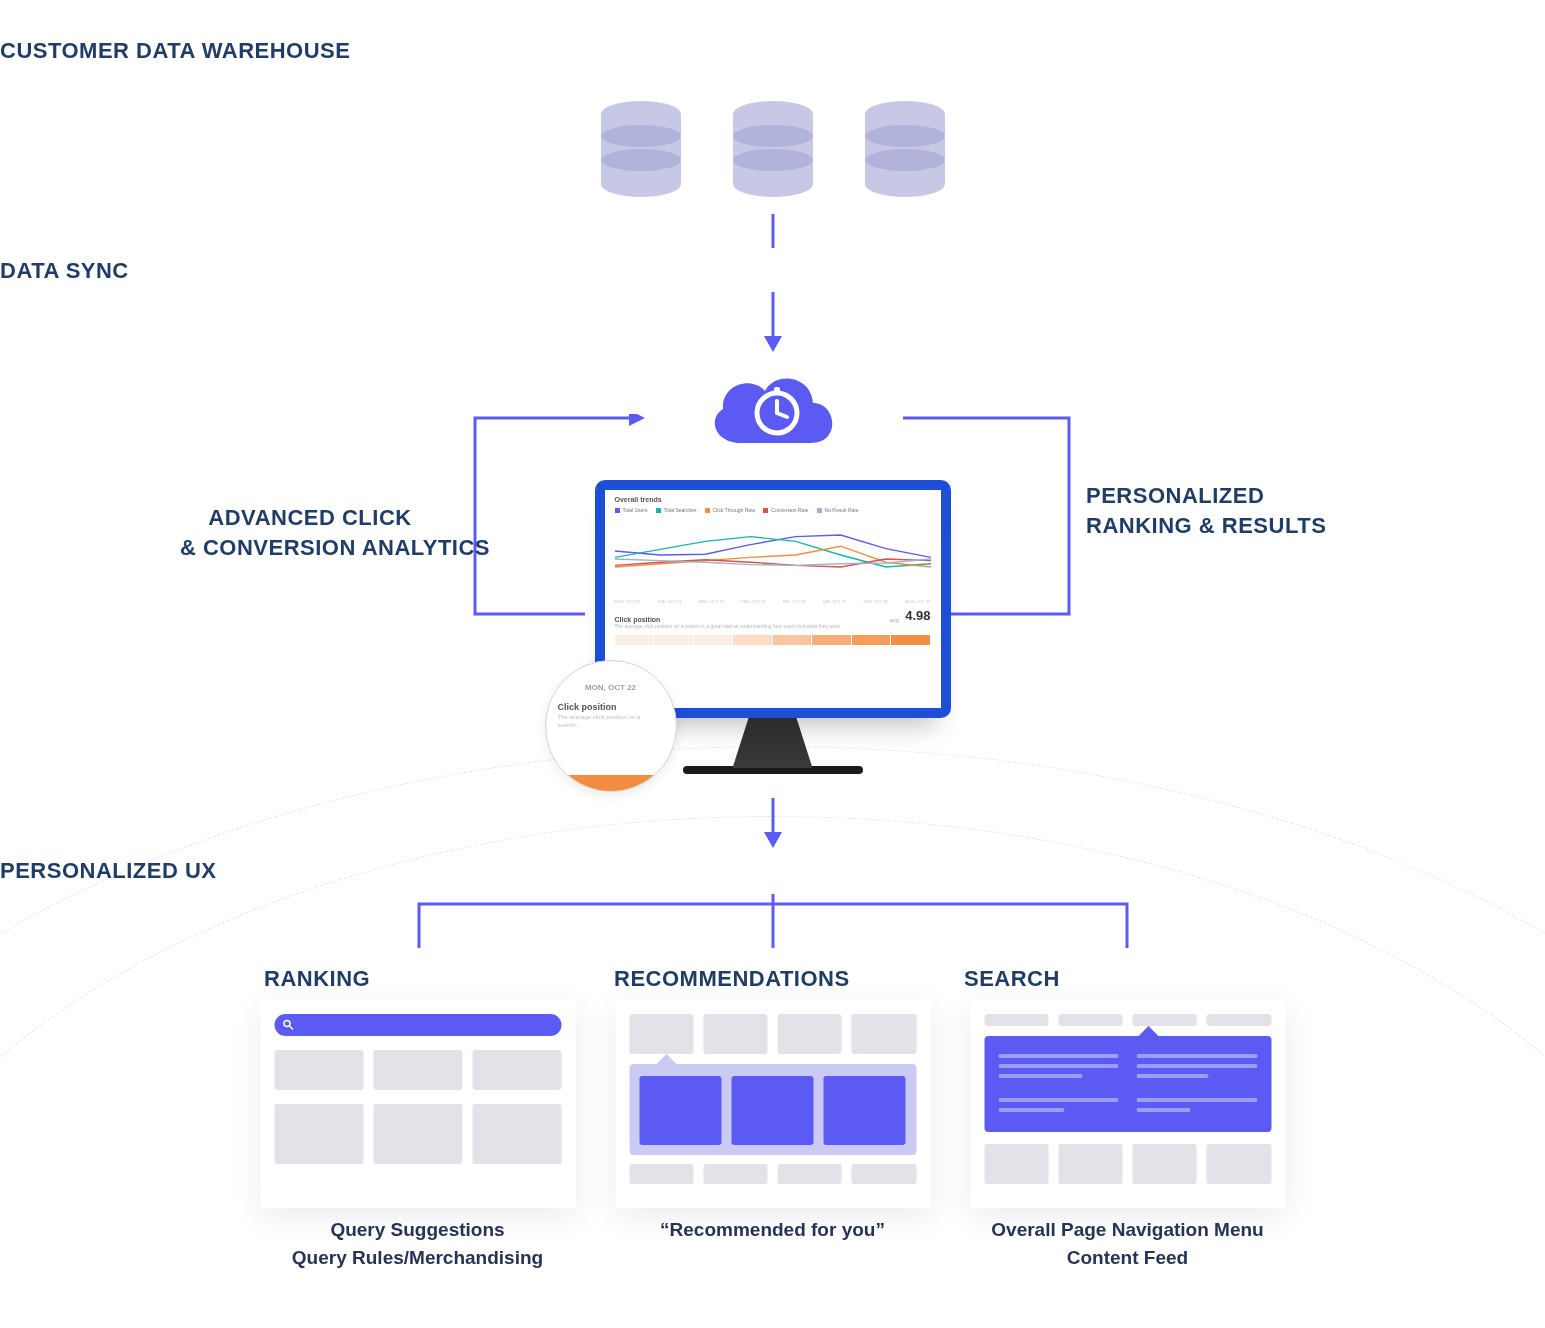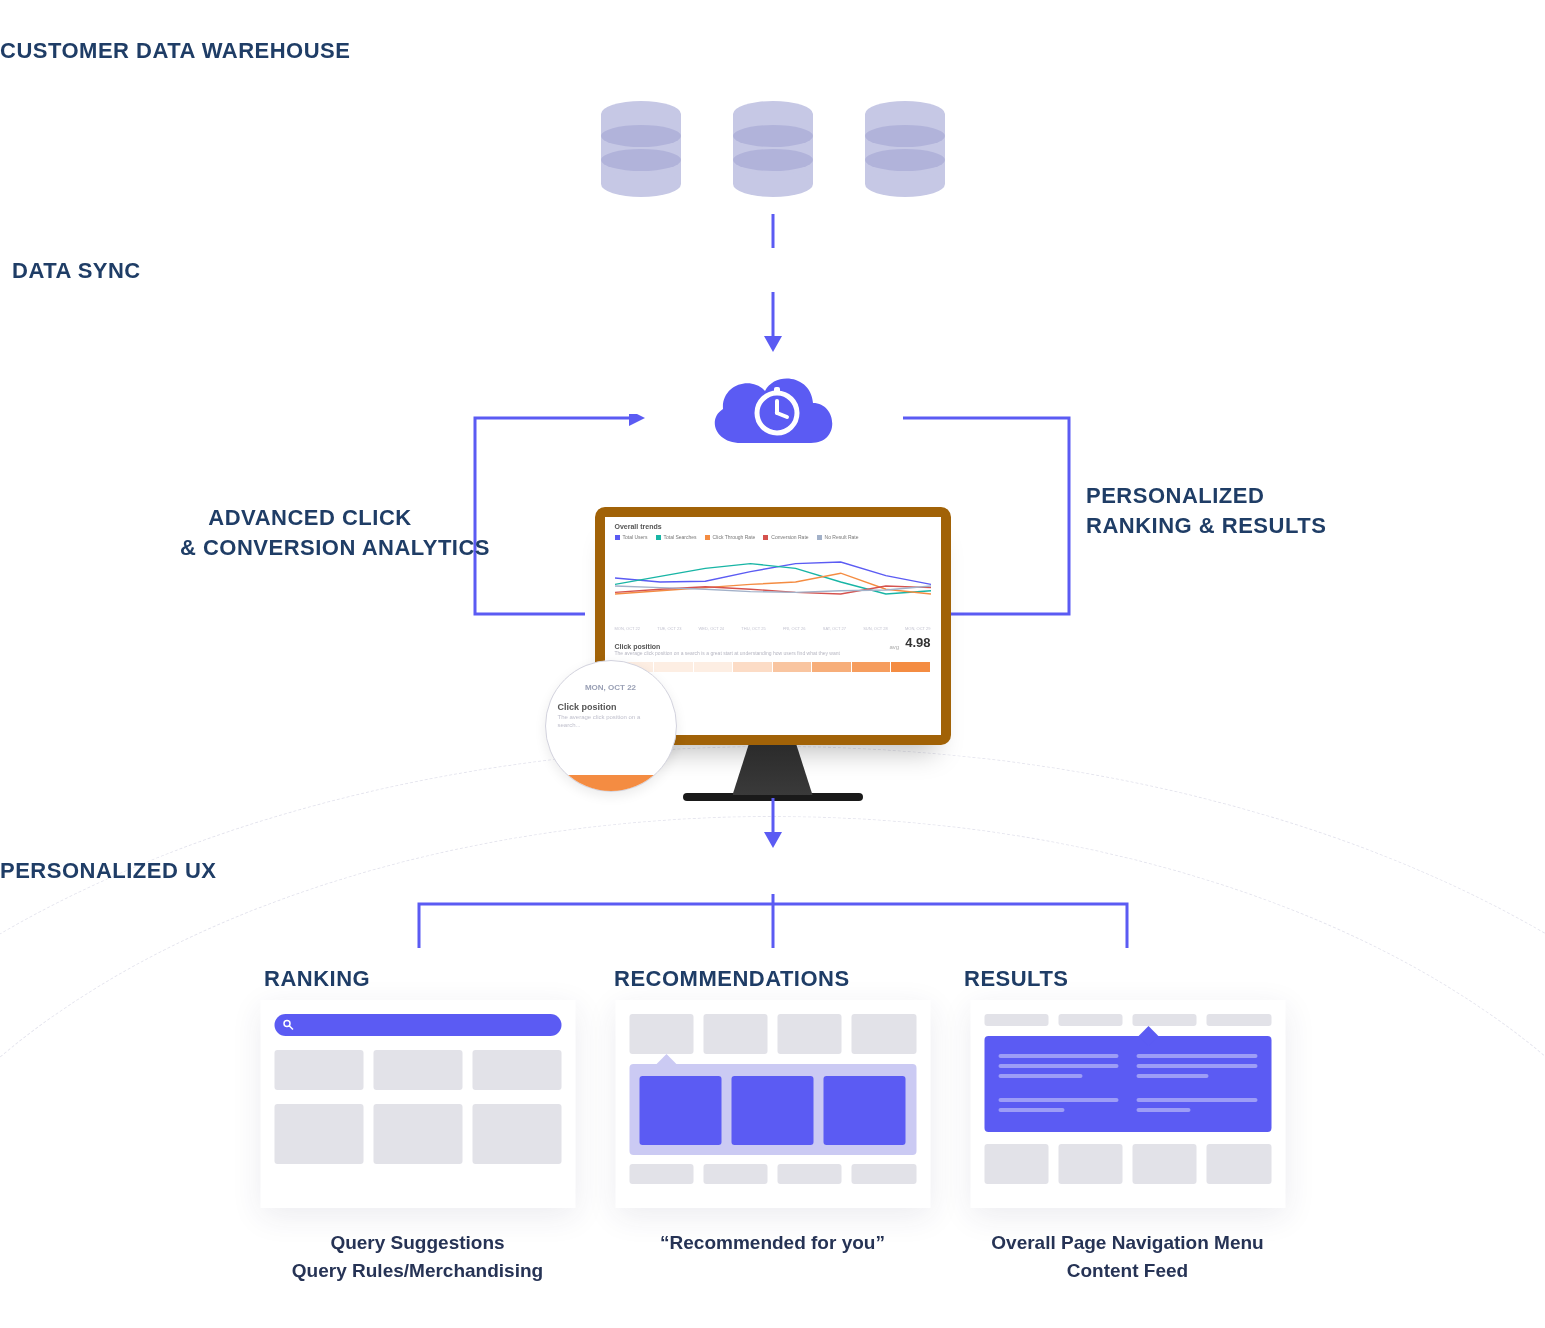--- a/index.html
+++ b/index.html
@@ -64,26 +64,25 @@
   .monitor-wrap {
     position: absolute;
     top: 480px;
     left: 50%;
     transform: translateX(-50%);
     width: 356px;
   }
   .monitor-bezel {
     width: 356px;
     height: 238px;
-    background: #a16207;
+    background: #1d4ed8;
     border-radius: 10px;
     padding: 10px;
     box-sizing: border-box;
     box-shadow: 0 22px 25px -15px rgba(0,0,0,0.25);
-    margin-top: 27px;
   }
   .monitor-screen {
     width: 100%;
     height: 100%;
     background: #ffffff;
     position: relative;
     overflow: hidden;
   }
   .monitor-stand {
     width: 80px;
@@ -148,21 +147,21 @@
   .ux-card {
     width: 315px;
     height: 208px;
     background: #fff;
     box-shadow: 0 8px 30px rgba(40,40,90,0.09);
     padding: 14px;
     box-sizing: border-box;
     display:flex;
     flex-direction:column;
   }
-  .ux-sub-row { text-align:center; margin-top:21px; font-size:19px; font-weight:600; color:var(--text-dark); line-height:1.45; }
+  .ux-sub-row { text-align:center; margin-top:8px; font-size:19px; font-weight:600; color:var(--text-dark); line-height:1.45; }
 
   .search-bar { height:22px; background:var(--violet); border-radius:11px; display:flex; align-items:center; padding:0 8px; margin-bottom:14px;}
   .search-bar .mag-icon { width:12px; height:12px; }
   .grid2 { display:grid; grid-template-columns:repeat(3,1fr); gap:10px; }
   .ph { background:var(--grey); border-radius:3px; height:40px; }
   .ph.tall { height:60px; }
 
   .reco-top { display:grid; grid-template-columns:repeat(4,1fr); gap:10px; margin-bottom:10px; }
   .reco-top .ph { height:40px; }
   .reco-band { background:#cbcaf3; height:96px; border-radius:4px; padding:12px 10px 10px; box-sizing:border-box; display:flex; gap:10px; position:relative; }
@@ -234,21 +233,21 @@
       <ellipse cx="46" cy="36" rx="40" ry="11" fill="#b1b3da"></ellipse>
       <ellipse cx="46" cy="60" rx="40" ry="11" fill="#b1b3da"></ellipse>
     </svg>
   </div>
 </div>
 
 <svg class="connector" style="top:214px; left:50%; transform:translateX(-50%);" width="6" height="34">
   <line x1="3" y1="0" x2="3" y2="34"></line>
 </svg>
 
-<div class="label" style="top:258px; left:12px; right:0;">DATA SYNC</div>
+<div class="label" style="top:258px; left:0; right:0;">DATA SYNC</div>
 
 <svg class="connector" style="top:292px; left:50%; transform:translateX(-50%);" width="24" height="60">
   <line x1="12" y1="0" x2="12" y2="46"></line>
   <polygon class="head" points="12,60 3,44 21,44"></polygon>
 </svg>
 
 <div class="cloud-wrap">
   <svg width="140" height="92" viewBox="0 0 140 92">
     <path d="M38 80 C12 80 4 56 20 46 C18 22 48 12 62 28 C72 8 108 12 110 40 C134 40 138 80 108 80 Z" fill="#5b5bf3"></path>
     <circle cx="74" cy="50" r="20" fill="none" stroke="#fff" stroke-width="5"></circle>
@@ -339,21 +338,21 @@
 <div class="label" style="top:858px; left:0; right:0;">PERSONALIZED UX</div>
 
 <svg class="connector" style="top:894px; left:50%; transform:translateX(-50%);" width="716" height="56">
   <line x1="358" y1="0" x2="358" y2="10"></line>
   <polyline points="4,54 4,10 712,10 712,54"></polyline>
   <line x1="358" y1="10" x2="358" y2="54"></line>
 </svg>
 
 <div class="label" style="top:966px; left:264px; width:320px;">RANKING</div>
 <div class="label" style="top:966px; left:614px; width:320px;">RECOMMENDATIONS</div>
-<div class="label" style="top:966px; left:964px; width:320px;">RESULTS</div>
+<div class="label" style="top:966px; left:964px; width:320px;">SEARCH</div>
 
 <div class="card-row">
 
   <div>
     <div class="ux-card">
       <div class="search-bar">
         <svg class="mag-icon" viewBox="0 0 16 16">
             <circle cx="6" cy="6" r="4" fill="none" stroke="#fff" stroke-width="2"></circle>
             <line x1="9" y1="9" x2="14" y2="14" stroke="#fff" stroke-width="2"></line>
           </svg>

